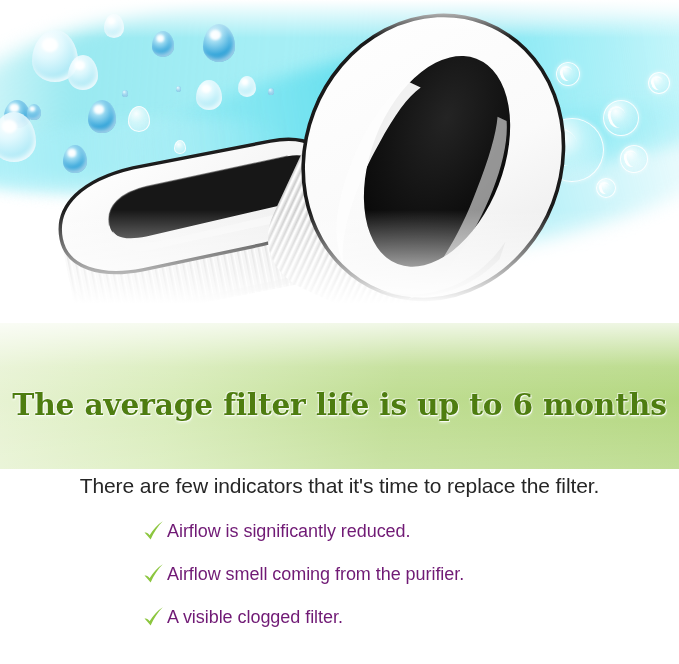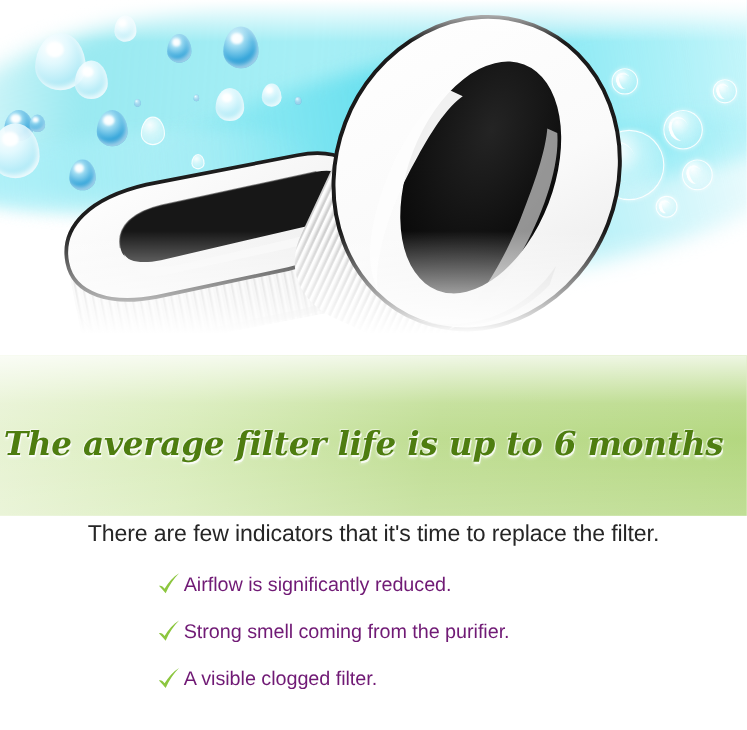--- a/index.html
+++ b/index.html
@@ -86,21 +86,21 @@
     transform:rotate(25deg);
   }
 
   
   .band{
     position:absolute;left:0;top:323px;width:679px;height:146px;
     background:
       linear-gradient(to bottom,rgba(255,255,255,.78) 0%,rgba(255,255,255,.12) 30%,rgba(255,255,255,0) 52%,rgba(255,255,255,.18) 100%),
       linear-gradient(100deg,#e8f3d4 0%,#d8ecb9 26%,#bfdd92 58%,#b3d77f 100%);
   }
-  .band-inner{position:absolute;inset:0;display:flex;align-items:center;justify-content:flex-start;font-style:italic;}
+  .band-inner{position:absolute;inset:0;display:flex;align-items:center;justify-content:center;}
   .headline{
     font-family:"DejaVu Serif",serif;
     font-weight:700;
     font-size:30px;
     letter-spacing:-.2px;
     color:#4e7d10;
     white-space:nowrap;
     transform:translateY(8px) scaleX(.99);
     text-shadow:
       0 0 1px rgba(255,255,255,.95),
@@ -310,21 +310,21 @@
     </svg>
     <div class="bullet-text">Airflow is significantly reduced.</div>
   </div>
 
 
   <div class="bullet">
     <svg class="check" viewBox="0 0 22 24">
       <path d="M1.5,12.6 C3.4,12.0 5.0,12.9 6.6,15.2 C10.0,9.6 14.4,4.6 19.8,1.2
                C15.0,6.0 10.8,12.2 7.6,19.4 C5.4,17.0 3.4,14.6 1.5,12.6 Z" fill="#8cc63f"></path>
     </svg>
-    <div class="bullet-text">Strong smell coming from the purifier.</div>
+    <div class="bullet-text">Airflow smell coming from the purifier.</div>
   </div>
 
   <div class="bullet">
     <svg class="check" viewBox="0 0 22 24">
       <path d="M1.5,12.6 C3.4,12.0 5.0,12.9 6.6,15.2 C10.0,9.6 14.4,4.6 19.8,1.2
                C15.0,6.0 10.8,12.2 7.6,19.4 C5.4,17.0 3.4,14.6 1.5,12.6 Z" fill="#8cc63f"></path>
     </svg>
     <div class="bullet-text">A visible clogged filter.</div>
   </div>
 </div>

